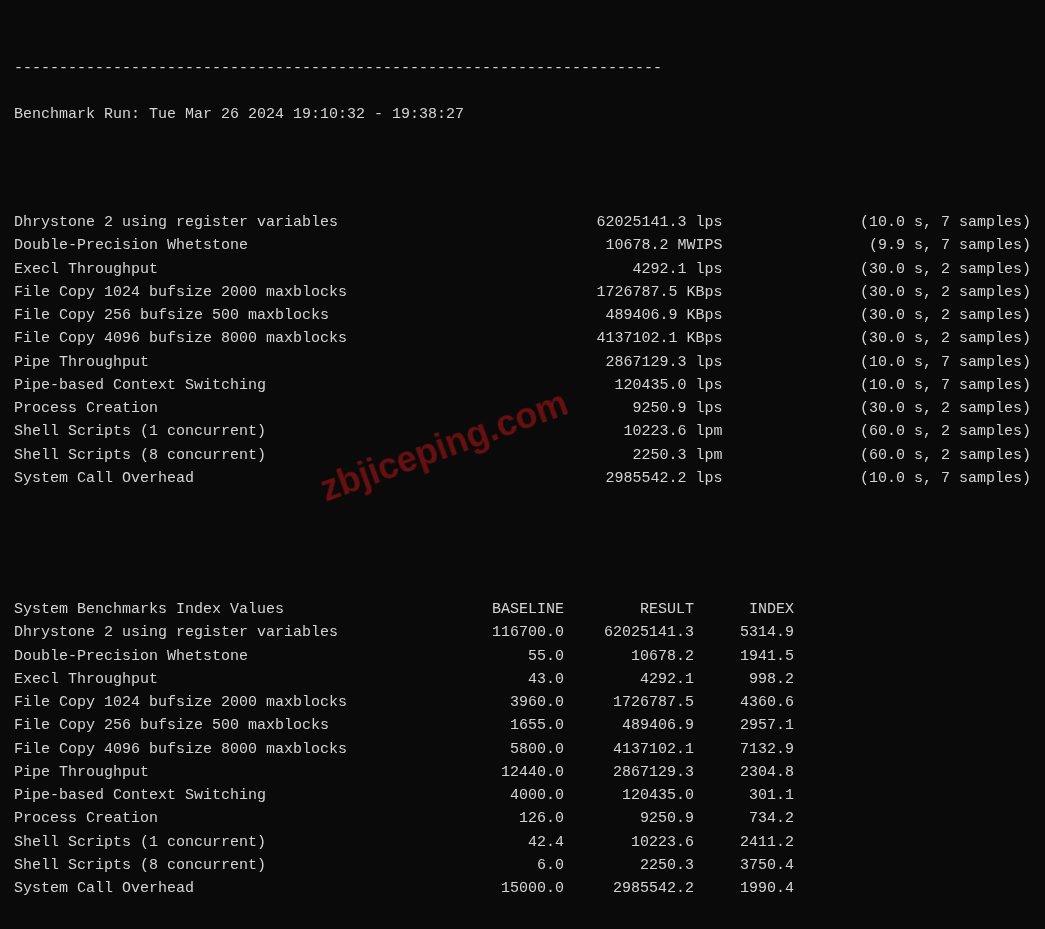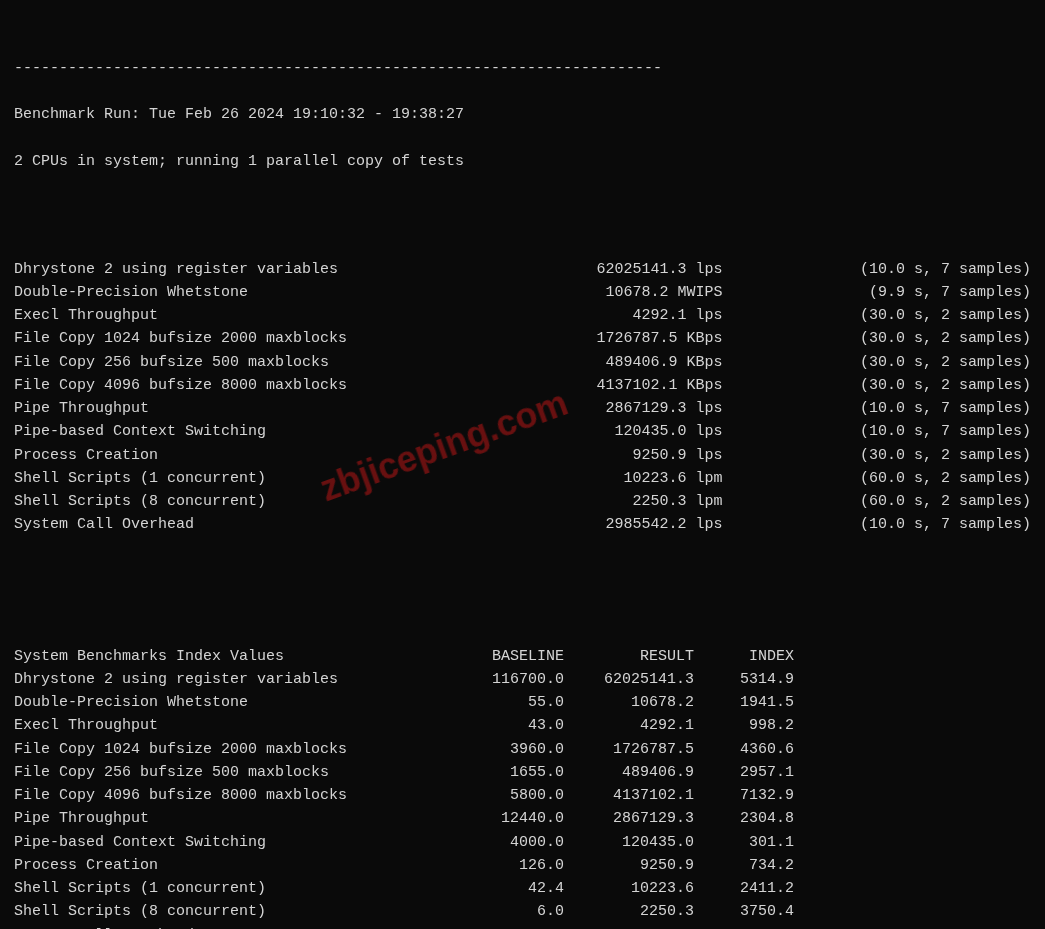--- a/index.html
+++ b/index.html
@@ -43,22 +43,21 @@
     }
   </style>
 </head>
 <body>
 
 <div class="watermark">zbjiceping.com</div>
 
 <div class="terminal-content">
 
 <div>------------------------------------------------------------------------</div>
-<div>Benchmark Run: Tue Feb 26 2024 19:10:32 - 19:38:27</div>
-<div>2 CPUs in system; running 1 parallel copy of tests</div>
+<div>Benchmark Run: Tue Mar 26 2024 19:10:32 - 19:38:27</div>
 <div class="section-gap"></div>
 
 <div id="results-section"><div style="display: flex; justify-content: space-between;"><span style="display: inline-block; min-width: 420px;">Dhrystone 2 using register variables</span><span style="display: inline-block; min-width: 200px; text-align: right;">62025141.3 lps</span><span style="display: inline-block; min-width: 220px; text-align: right;">(10.0 s, 7 samples)</span></div><div style="display: flex; justify-content: space-between;"><span style="display: inline-block; min-width: 420px;">Double-Precision Whetstone</span><span style="display: inline-block; min-width: 200px; text-align: right;">10678.2 MWIPS</span><span style="display: inline-block; min-width: 220px; text-align: right;">(9.9 s, 7 samples)</span></div><div style="display: flex; justify-content: space-between;"><span style="display: inline-block; min-width: 420px;">Execl Throughput</span><span style="display: inline-block; min-width: 200px; text-align: right;">4292.1 lps</span><span style="display: inline-block; min-width: 220px; text-align: right;">(30.0 s, 2 samples)</span></div><div style="display: flex; justify-content: space-between;"><span style="display: inline-block; min-width: 420px;">File Copy 1024 bufsize 2000 maxblocks</span><span style="display: inline-block; min-width: 200px; text-align: right;">1726787.5 KBps</span><span style="display: inline-block; min-width: 220px; text-align: right;">(30.0 s, 2 samples)</span></div><div style="display: flex; justify-content: space-between;"><span style="display: inline-block; min-width: 420px;">File Copy 256 bufsize 500 maxblocks</span><span style="display: inline-block; min-width: 200px; text-align: right;">489406.9 KBps</span><span style="display: inline-block; min-width: 220px; text-align: right;">(30.0 s, 2 samples)</span></div><div style="display: flex; justify-content: space-between;"><span style="display: inline-block; min-width: 420px;">File Copy 4096 bufsize 8000 maxblocks</span><span style="display: inline-block; min-width: 200px; text-align: right;">4137102.1 KBps</span><span style="display: inline-block; min-width: 220px; text-align: right;">(30.0 s, 2 samples)</span></div><div style="display: flex; justify-content: space-between;"><span style="display: inline-block; min-width: 420px;">Pipe Throughput</span><span style="display: inline-block; min-width: 200px; text-align: right;">2867129.3 lps</span><span style="display: inline-block; min-width: 220px; text-align: right;">(10.0 s, 7 samples)</span></div><div style="display: flex; justify-content: space-between;"><span style="display: inline-block; min-width: 420px;">Pipe-based Context Switching</span><span style="display: inline-block; min-width: 200px; text-align: right;">120435.0 lps</span><span style="display: inline-block; min-width: 220px; text-align: right;">(10.0 s, 7 samples)</span></div><div style="display: flex; justify-content: space-between;"><span style="display: inline-block; min-width: 420px;">Process Creation</span><span style="display: inline-block; min-width: 200px; text-align: right;">9250.9 lps</span><span style="display: inline-block; min-width: 220px; text-align: right;">(30.0 s, 2 samples)</span></div><div style="display: flex; justify-content: space-between;"><span style="display: inline-block; min-width: 420px;">Shell Scripts (1 concurrent)</span><span style="display: inline-block; min-width: 200px; text-align: right;">10223.6 lpm</span><span style="display: inline-block; min-width: 220px; text-align: right;">(60.0 s, 2 samples)</span></div><div style="display: flex; justify-content: space-between;"><span style="display: inline-block; min-width: 420px;">Shell Scripts (8 concurrent)</span><span style="display: inline-block; min-width: 200px; text-align: right;">2250.3 lpm</span><span style="display: inline-block; min-width: 220px; text-align: right;">(60.0 s, 2 samples)</span></div><div style="display: flex; justify-content: space-between;"><span style="display: inline-block; min-width: 420px;">System Call Overhead</span><span style="display: inline-block; min-width: 200px; text-align: right;">2985542.2 lps</span><span style="display: inline-block; min-width: 220px; text-align: right;">(10.0 s, 7 samples)</span></div></div>
 
 <div class="section-gap"></div>
 
 <div id="index-section"><div style="display: flex;"><span style="display: inline-block; min-width: 420px;">System Benchmarks Index Values</span><span style="display: inline-block; min-width: 130px; text-align: right;">BASELINE</span><span style="display: inline-block; min-width: 130px; text-align: right;">RESULT</span><span style="display: inline-block; min-width: 100px; text-align: right;">INDEX</span></div><div style="display: flex;"><span style="display: inline-block; min-width: 420px;">Dhrystone 2 using register variables</span><span style="display: inline-block; min-width: 130px; text-align: right;">116700.0</span><span style="display: inline-block; min-width: 130px; text-align: right;">62025141.3</span><span style="display: inline-block; min-width: 100px; text-align: right;">5314.9</span></div><div style="display: flex;"><span style="display: inline-block; min-width: 420px;">Double-Precision Whetstone</span><span style="display: inline-block; min-width: 130px; text-align: right;">55.0</span><span style="display: inline-block; min-width: 130px; text-align: right;">10678.2</span><span style="display: inline-block; min-width: 100px; text-align: right;">1941.5</span></div><div style="display: flex;"><span style="display: inline-block; min-width: 420px;">Execl Throughput</span><span style="display: inline-block; min-width: 130px; text-align: right;">43.0</span><span style="display: inline-block; min-width: 130px; text-align: right;">4292.1</span><span style="display: inline-block; min-width: 100px; text-align: right;">998.2</span></div><div style="display: flex;"><span style="display: inline-block; min-width: 420px;">File Copy 1024 bufsize 2000 maxblocks</span><span style="display: inline-block; min-width: 130px; text-align: right;">3960.0</span><span style="display: inline-block; min-width: 130px; text-align: right;">1726787.5</span><span style="display: inline-block; min-width: 100px; text-align: right;">4360.6</span></div><div style="display: flex;"><span style="display: inline-block; min-width: 420px;">File Copy 256 bufsize 500 maxblocks</span><span style="display: inline-block; min-width: 130px; text-align: right;">1655.0</span><span style="display: inline-block; min-width: 130px; text-align: right;">489406.9</span><span style="display: inline-block; min-width: 100px; text-align: right;">2957.1</span></div><div style="display: flex;"><span style="display: inline-block; min-width: 420px;">File Copy 4096 bufsize 8000 maxblocks</span><span style="display: inline-block; min-width: 130px; text-align: right;">5800.0</span><span style="display: inline-block; min-width: 130px; text-align: right;">4137102.1</span><span style="display: inline-block; min-width: 100px; text-align: right;">7132.9</span></div><div style="display: flex;"><span style="display: inline-block; min-width: 420px;">Pipe Throughput</span><span style="display: inline-block; min-width: 130px; text-align: right;">12440.0</span><span style="display: inline-block; min-width: 130px; text-align: right;">2867129.3</span><span style="display: inline-block; min-width: 100px; text-align: right;">2304.8</span></div><div style="display: flex;"><span style="display: inline-block; min-width: 420px;">Pipe-based Context Switching</span><span style="display: inline-block; min-width: 130px; text-align: right;">4000.0</span><span style="display: inline-block; min-width: 130px; text-align: right;">120435.0</span><span style="display: inline-block; min-width: 100px; text-align: right;">301.1</span></div><div style="display: flex;"><span style="display: inline-block; min-width: 420px;">Process Creation</span><span style="display: inline-block; min-width: 130px; text-align: right;">126.0</span><span style="display: inline-block; min-width: 130px; text-align: right;">9250.9</span><span style="display: inline-block; min-width: 100px; text-align: right;">734.2</span></div><div style="display: flex;"><span style="display: inline-block; min-width: 420px;">Shell Scripts (1 concurrent)</span><span style="display: inline-block; min-width: 130px; text-align: right;">42.4</span><span style="display: inline-block; min-width: 130px; text-align: right;">10223.6</span><span style="display: inline-block; min-width: 100px; text-align: right;">2411.2</span></div><div style="display: flex;"><span style="display: inline-block; min-width: 420px;">Shell Scripts (8 concurrent)</span><span style="display: inline-block; min-width: 130px; text-align: right;">6.0</span><span style="display: inline-block; min-width: 130px; text-align: right;">2250.3</span><span style="display: inline-block; min-width: 100px; text-align: right;">3750.4</span></div><div style="display: flex;"><span style="display: inline-block; min-width: 420px;">System Call Overhead</span><span style="display: inline-block; min-width: 130px; text-align: right;">15000.0</span><span style="display: inline-block; min-width: 130px; text-align: right;">2985542.2</span><span style="display: inline-block; min-width: 100px; text-align: right;">1990.4</span></div></div>
 
 
 

